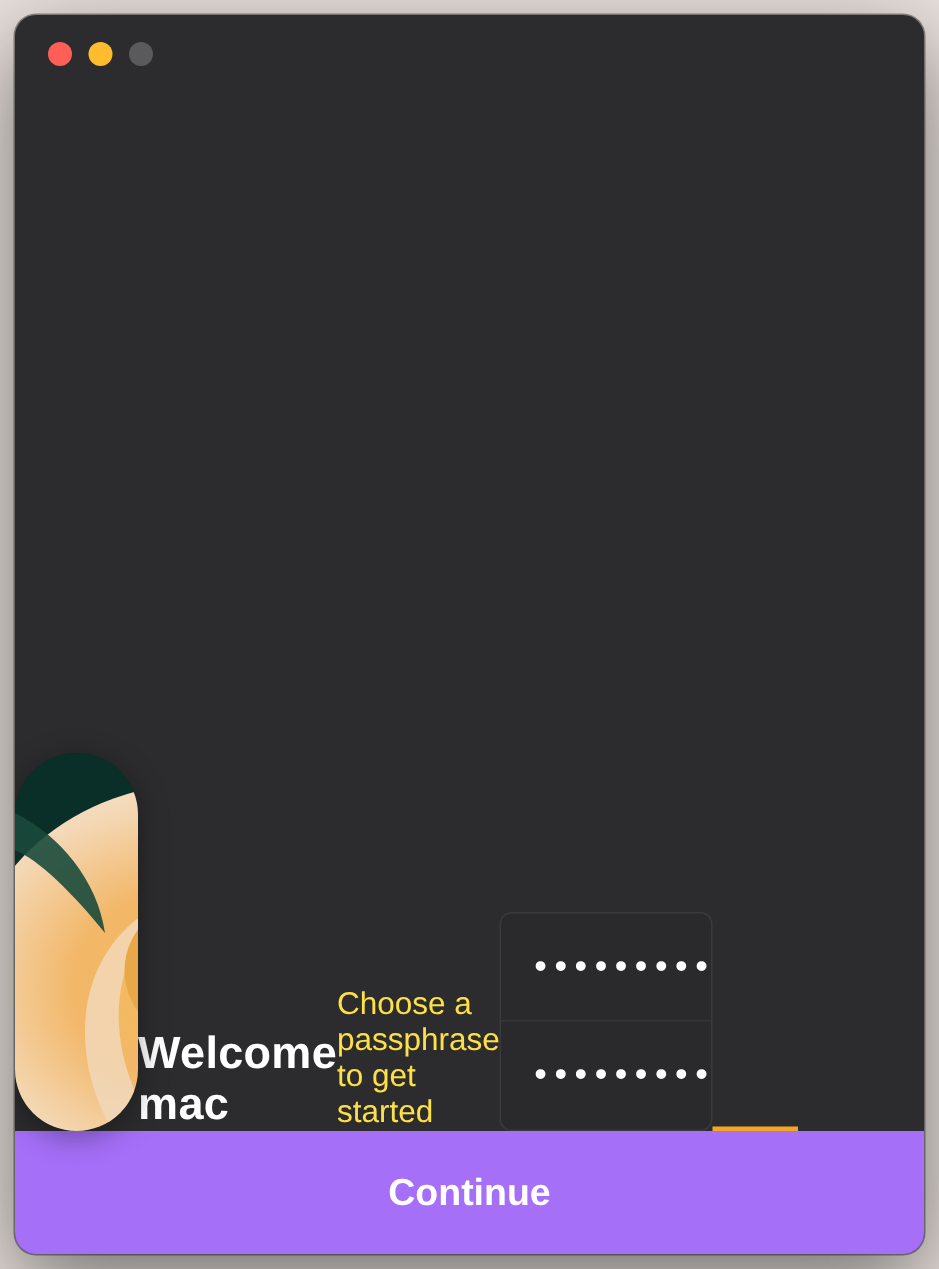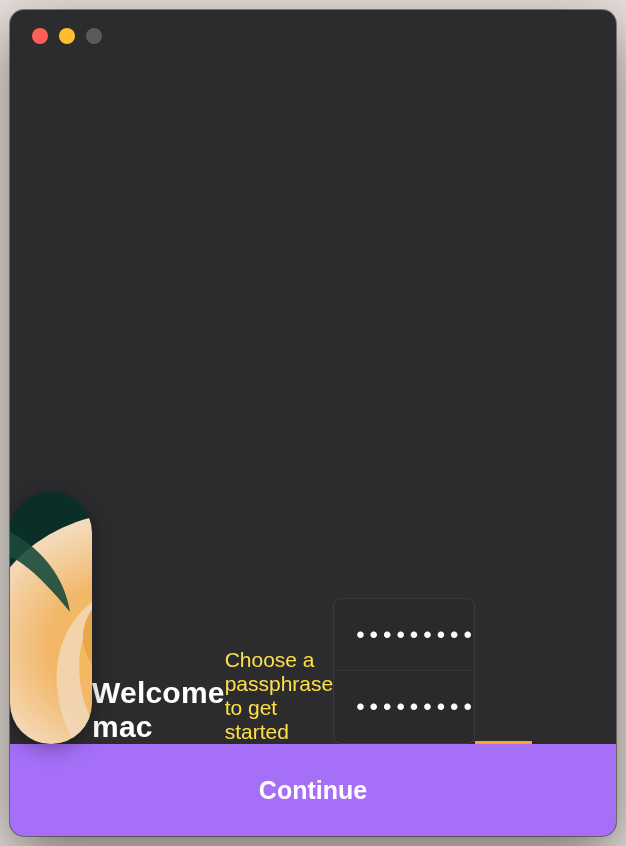--- a/index.html
+++ b/index.html
@@ -130,21 +130,21 @@
     .strength-bar {
       position: absolute;
       left: 0;
       top: 0;
       height: 3px;
       background: #f5a623;
     }
 
     .continue-btn {
       width: 100%;
-      height: 92px;
+      height: 82px;
       background: #a56ff8;
       color: #ffffff;
       font-size: 25px;
       font-weight: 600;
       display: flex;
       align-items: center;
       justify-content: center;
       cursor: pointer;
       border: none;
       outline: none;

